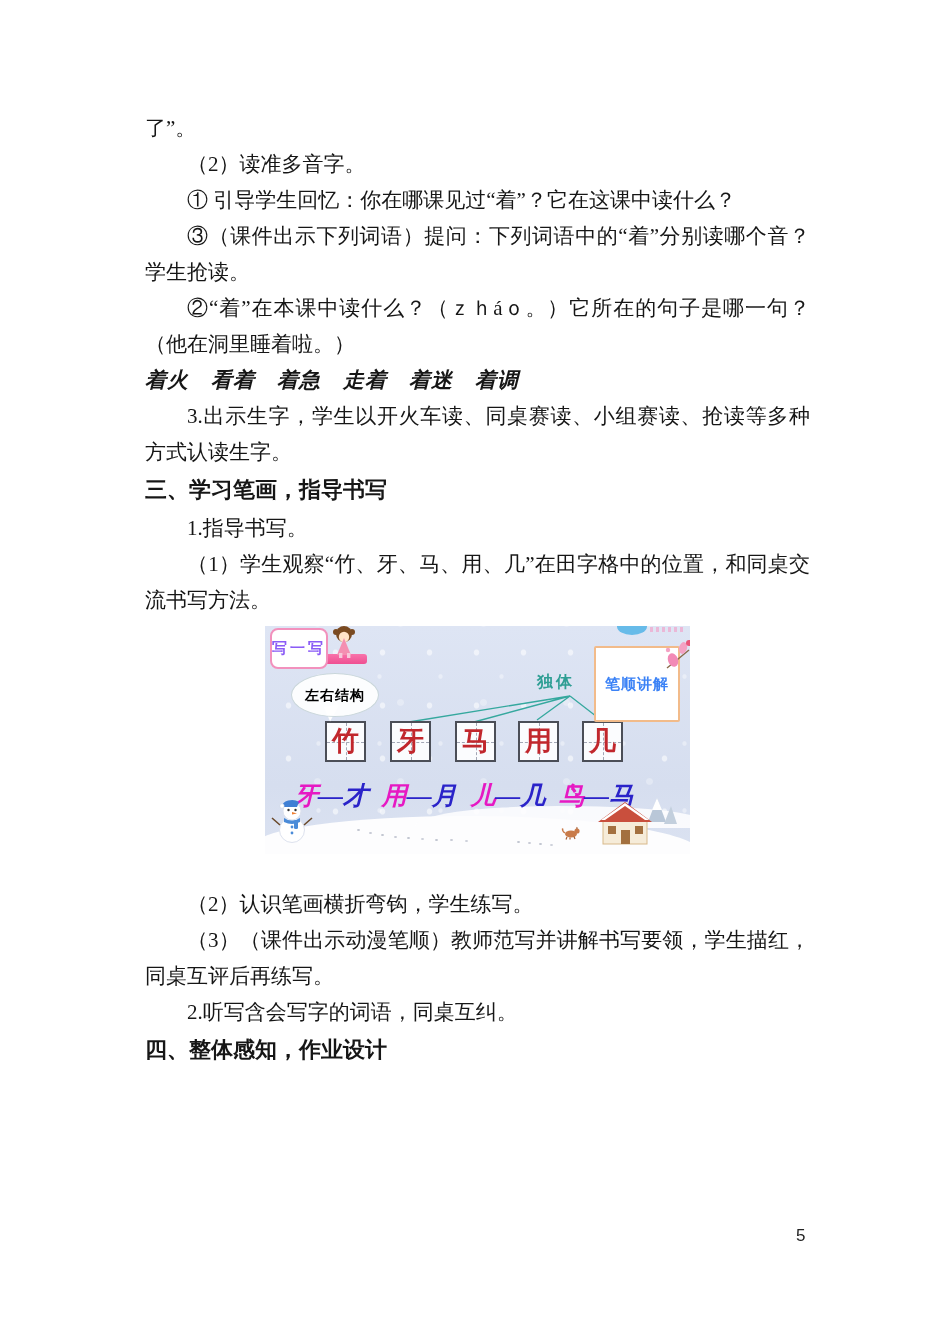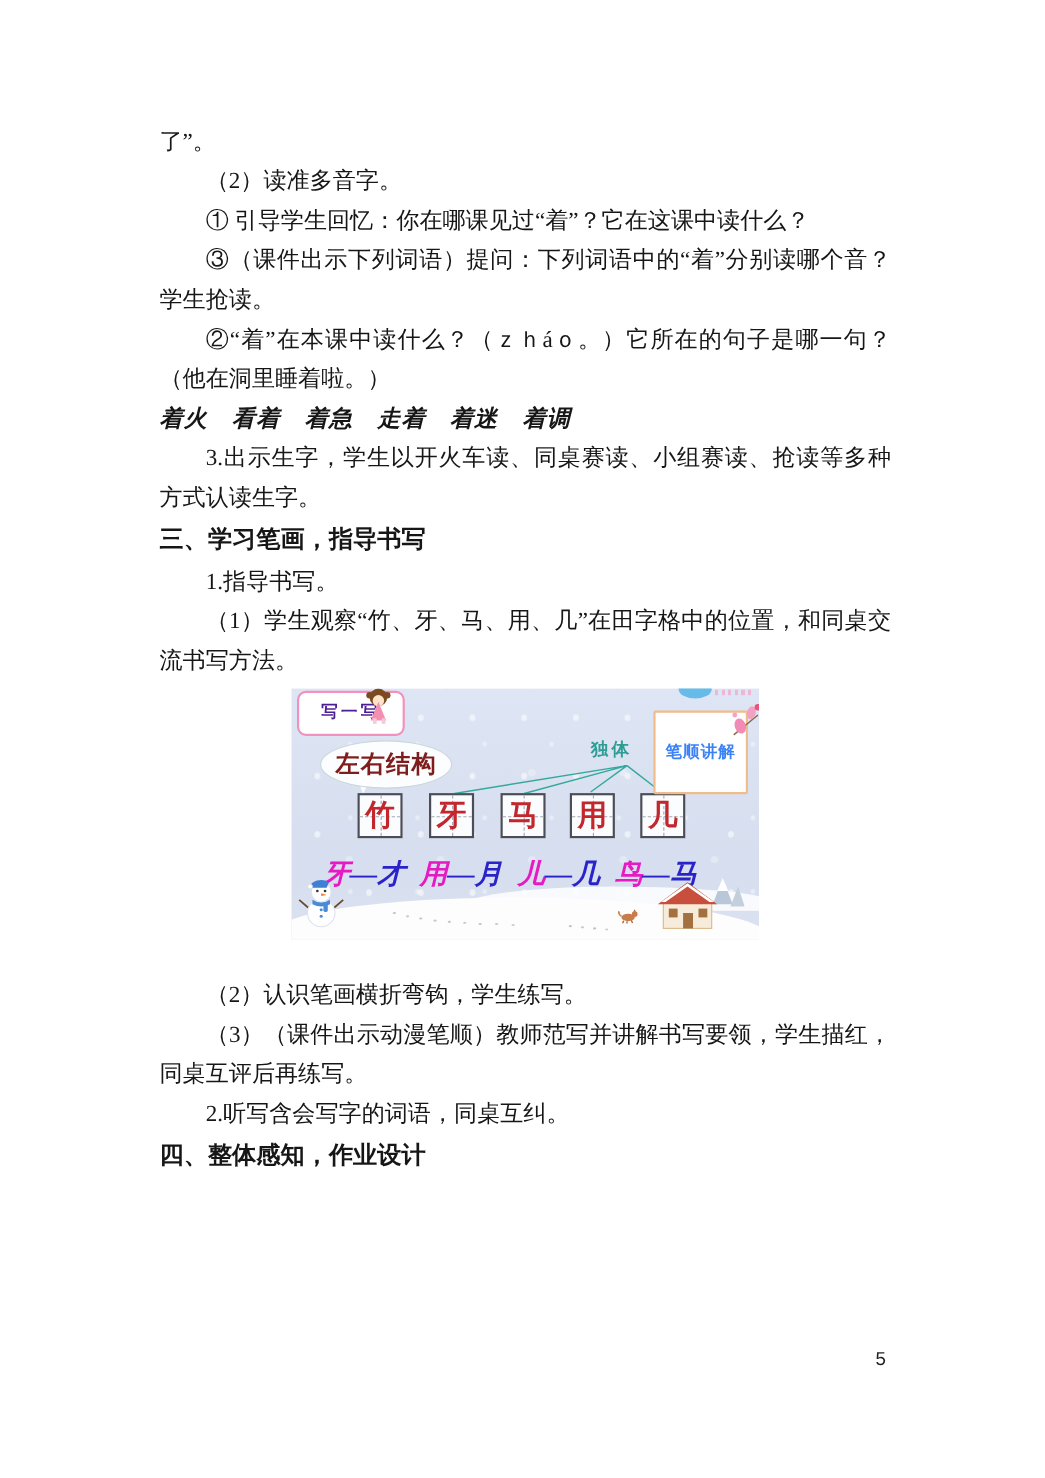--- a/index.html
+++ b/index.html
@@ -27,23 +27,23 @@
     position:relative; width:425px; height:228px; margin:8px auto 32px;
     overflow:hidden; text-align:left; text-indent:0;
     background:
       radial-gradient(rgba(255,255,255,0.55) 2.2px, transparent 3.2px) 0 0/47px 53px,
       radial-gradient(rgba(255,255,255,0.38) 1.6px, transparent 2.6px) 23px 17px/61px 67px,
       radial-gradient(rgba(255,255,255,0.30) 3px, transparent 4px) 11px 37px/83px 79px,
       linear-gradient(180deg,#dee5f4 0%, #d6deef 70%, #dbe2f1 100%);
     font-family:"Liberation Serif", serif;
   }
   .badge-write {
-    position:absolute; left:5px; top:2px; padding:0 20px 1px;
+    position:absolute; left:5px; top:2px; padding:0 0 1px;
     border:2px solid #f291bd; border-radius:8px; background:#fff;
-    color:#4c1d95; font-weight:bold; font-size:15px; letter-spacing:3px;
+    color:#8b5cf6; font-weight:bold; font-size:15px; letter-spacing:3px;
     font-family:"Liberation Sans", sans-serif; z-index:3;
   }
   .pencil {
     position:absolute; left:30px; top:28px; width:72px; height:10px;
     background:linear-gradient(180deg,#f873ab,#ef4f92); border-radius:3px; z-index:2;
   }
   .pencil::before { 
     content:""; position:absolute; left:-11px; top:0;
     border-top:5px solid transparent; border-bottom:5px solid transparent;
     border-right:11px solid #f3c7a2;
@@ -65,21 +65,21 @@
   .cloud {
     position:absolute; left:329px; top:20px; padding:18px 9px;
     background:#fff; border:2px solid #f2bb8a; border-radius:2px;
     color:#3b82f6; font-weight:bold; font-size:15px; letter-spacing:1px;
     font-family:"Liberation Sans", sans-serif; z-index:2; white-space:nowrap;
   }
   .flower { position:absolute; left:398px; top:12px; z-index:3; }
   .bubble {
     position:absolute; left:26px; top:47px; padding:3px 13px;
     background:rgba(255,255,255,0.92); border:1.5px solid #c9d6da; border-radius:50%;
-    color:#7f1d1d; font-weight:bold; font-size:22px; letter-spacing:1px;
+    color:#000000; font-weight:bold; font-size:14px; letter-spacing:1px;
     font-family:"Liberation Sans", sans-serif; z-index:2; white-space:nowrap;
   }
   .bubble-tail {
     position:absolute; left:60px; top:80px; width:0; height:0; z-index:1;
     border-top:15px solid #fdfdfe; border-left:4px solid transparent;
     border-right:11px solid transparent; transform:rotate(-8deg);
   }
   .duti {
     position:absolute; left:272px; top:38px; color:#2e9e94; font-weight:bold;
     font-size:16px; letter-spacing:3px; font-family:"Liberation Sans", sans-serif;

